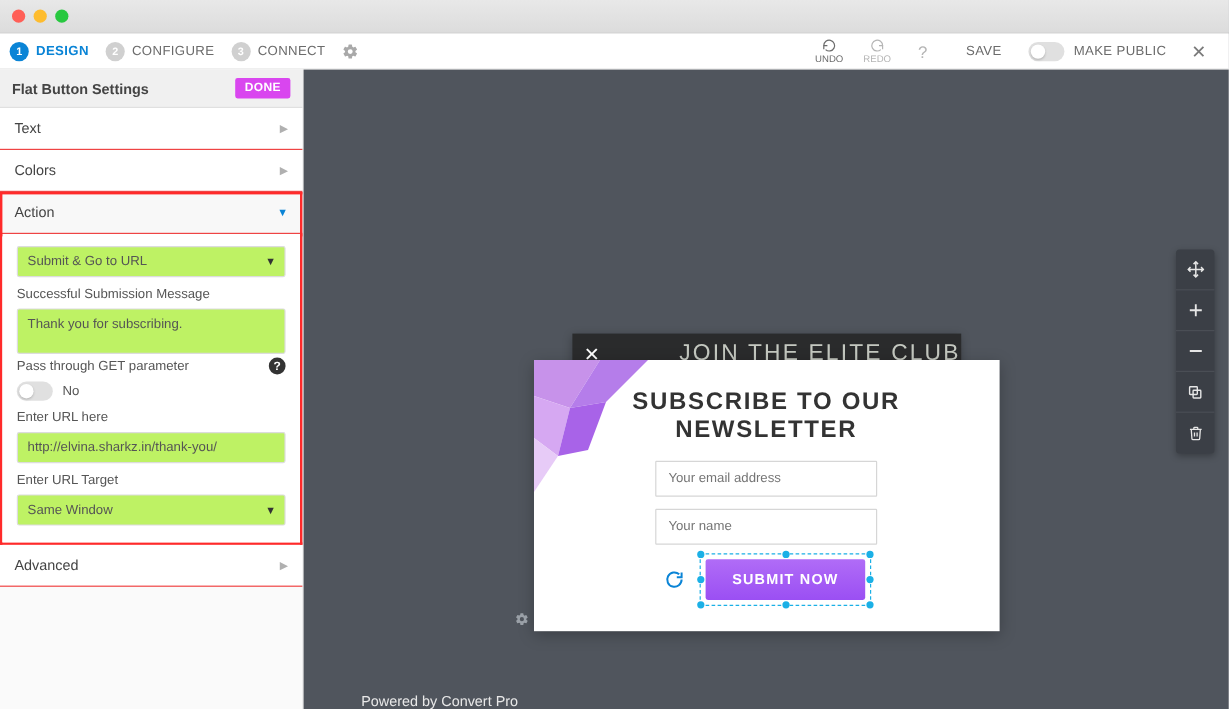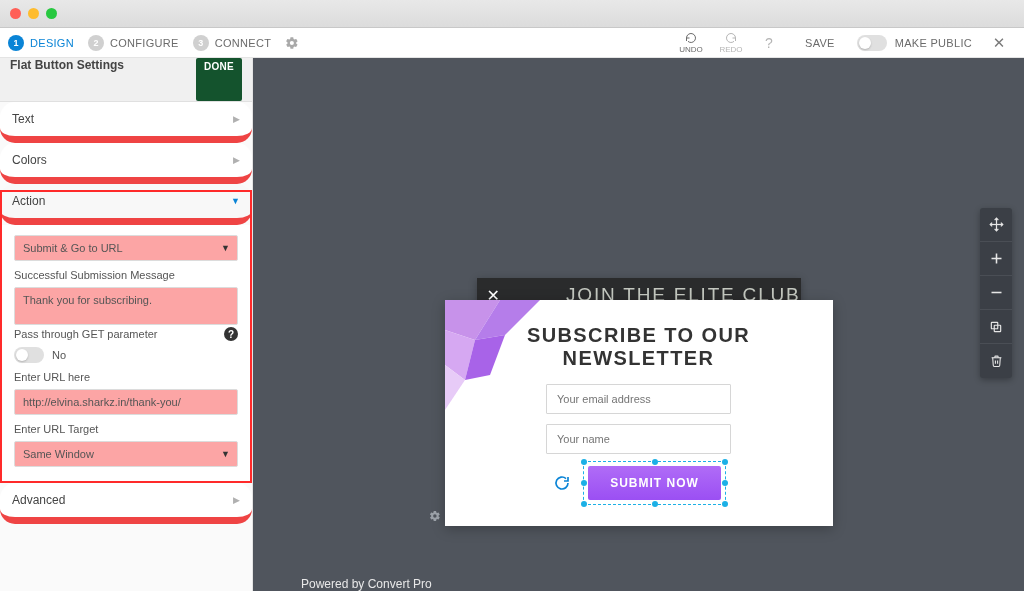--- a/index.html
+++ b/index.html
@@ -11,52 +11,52 @@
     .tl-red { background: #ff5f57; }
     .tl-yellow { background: #febc2e; }
     .tl-green { background: #28c840; }
 
     
     .topbar { height: 30px; background: #fff; border-bottom: 1px solid #e4e4e4; display: flex; align-items: center; padding: 0 8px; font-size: 11px; color: #6b6b6b; }
     .steps { display: flex; align-items: center; gap: 14px; }
     .step { display: flex; align-items: center; gap: 6px; cursor: pointer; }
     .step-num { width: 16px; height: 16px; border-radius: 50%; background: #d0d0d0; color: #fff; display: flex; align-items: center; justify-content: center; font-size: 9px; font-weight: 600; }
     .step.active .step-num { background: #0a84d6; }
-    .step.active .step-label { color: #0a84d6; font-weight: 400; }
+    .step.active .step-label { color: #0a84d6; font-weight: 700; }
     .step-label { letter-spacing: 0.3px; }
     .gear-btn { margin-left: 14px; color: #a9a9a9; cursor: pointer; display:flex; align-items:center; }
     .topbar-right { margin-left: auto; display: flex; align-items: center; gap: 0; }
     .undo-redo { display: flex; align-items: center; }
     .ur-btn { width: 40px; display: flex; flex-direction: column; align-items: center; color: #b5b5b5; cursor: pointer; font-size: 8px; gap:1px; }
     .ur-btn.ur-active { color: #6b6b6b; }
     .help-btn { width: 36px; color: #b5b5b5; text-align: center; font-size: 14px; cursor: pointer; }
     .save-btn { padding: 0 18px; font-size: 11px; color: #6b6b6b; cursor: pointer; letter-spacing: 0.3px; }
     .publish { display: flex; align-items: center; gap: 8px; padding: 0 10px 0 4px; }
     .publish-label { font-size: 11px; color: #6b6b6b; letter-spacing: 0.3px; }
     .toggle { width: 30px; height: 16px; border-radius: 8px; background: #e0e0e0; position: relative; cursor: pointer; }
     .toggle-knob { position: absolute; width: 12px; height: 12px; border-radius: 50%; background: #fff; top: 2px; left: 2px; box-shadow: 0 1px 2px rgba(0,0,0,0.2); }
     .close-x { width: 34px; text-align: center; font-size: 15px; color: #7a7a7a; cursor: pointer; }
 
     
     .main { display: flex; height: calc(591px - 28px - 30px); }
 
     
     .sidebar { width: 253px; background: #fafafa; border-right: 1px solid #e4e4e4; display: flex; flex-direction: column; position: relative; }
-    .panel-header { height: 44px; background: #f0f0f0; border-bottom: 1px solid #e0e0e0; display: flex; padding: 0 10px; font-size: 12px; font-weight: 600; color: #444; }
-    .done-btn { margin-left: auto; background: #14532d; color: #fff; font-size: 10px; font-weight: 600; padding: 3px 8px; border-radius: 2px; cursor: pointer; letter-spacing: 0.3px; }
-    .accordion { border-bottom: 7px solid #ef4444; display: flex; align-items: center; padding: 10px 12px; font-size: 12px; color: #444; cursor: pointer; background: #fff; border-radius: 15px; }
+    .panel-header { height: 32px; background: #f0f0f0; border-bottom: 1px solid #e0e0e0; display: flex; align-items: center; padding: 12px 10px; font-size: 12px; font-weight: 600; color: #444; }
+    .done-btn { margin-left: auto; background: #d946ef; color: #fff; font-size: 10px; font-weight: 600; padding: 3px 8px; border-radius: 2px; cursor: pointer; letter-spacing: 0.3px; }
+    .accordion { border-bottom: 1px solid #ef4444; display: flex; align-items: center; padding: 10px 12px; font-size: 12px; color: #444; cursor: pointer; background: #fff; }
     .accordion .chev { margin-left: auto; color: #b0b0b0; font-size: 9px; }
     .accordion.expanded { background: #f8f8f8; }
     .accordion.expanded .chev { color: #0a84d6; }
     .highlight-box { border: 2px solid #ff2a2a; border-top: none; position: relative; }
     .highlight-box::before { content:""; position:absolute; top:-35px; left:-2px; right:-2px; height:35px; border:2px solid #ff2a2a; border-bottom:none; pointer-events:none; }
     .panel-body { background: #fff; padding: 10px 12px 14px; font-size: 11px; color: #555; }
     .fld-label { display: block; margin: 8px 0 6px; font-size: 11px; color: #555; }
     .fld-label.first { margin-top: 2px; }
-    .fld-select, .fld-input, .fld-textarea { width: 100%; border: 1px solid #dcdcdc; border-radius: 2px; background: #fca5a5; font-size: 11px; color: #555; padding: 6px 8px; }
+    .fld-select, .fld-input, .fld-textarea { width: 100%; border: 1px solid #dcdcdc; border-radius: 2px; background: #bef264; font-size: 11px; color: #555; padding: 6px 8px; }
     .fld-select { appearance: none; -webkit-appearance: none; background-image: none; position: relative; }
     .select-wrap { position: relative; }
     .select-caret { position: absolute; right: 8px; top: 50%; transform: translateY(-50%); font-size: 9px; color: #333; pointer-events: none; }
     .fld-textarea { height: 38px; resize: none; }
     .row-inline { display: flex; align-items: center; gap: 8px; margin-top: 6px; }
     .mini-toggle { width: 30px; height: 16px; border-radius: 8px; background: #e0e0e0; position: relative; cursor: pointer; flex-shrink:0; }
     .mini-toggle .knob { position: absolute; width: 12px; height: 12px; border-radius: 50%; background: #fff; top: 2px; left: 2px; box-shadow: 0 1px 2px rgba(0,0,0,0.2); }
     .help-icon { margin-left: auto; width: 14px; height: 14px; border-radius: 50%; background: #333; color: #fff; font-size: 10px; display: flex; align-items: center; justify-content: center; font-weight: 700; }
     .label-with-help { display:flex; align-items:center; }
 

